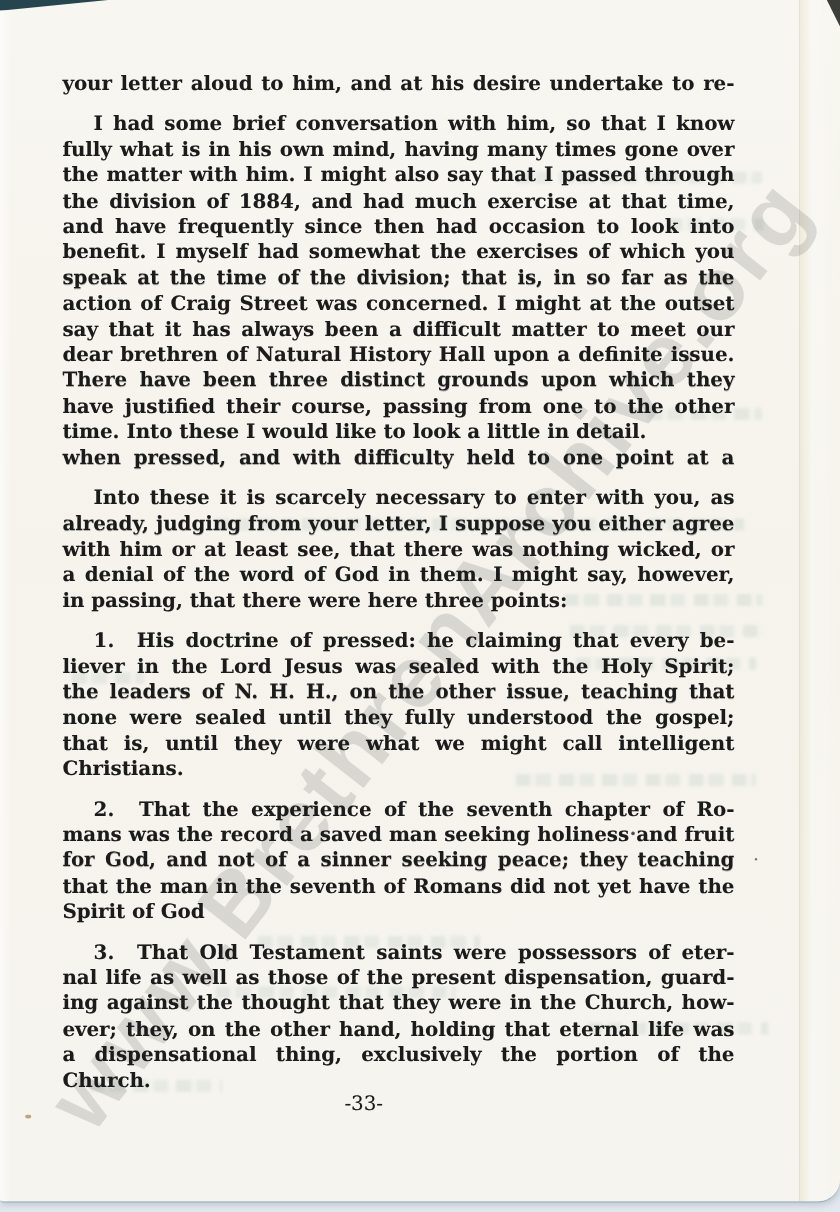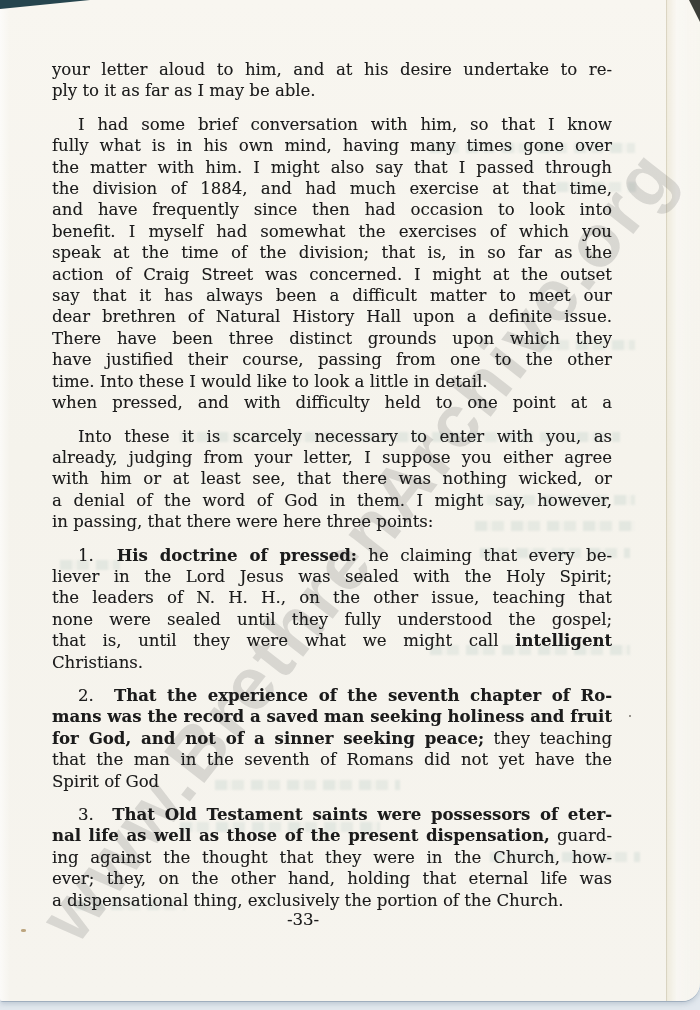--- a/index.html
+++ b/index.html
@@ -50,21 +50,21 @@
     font-size:16.5px;line-height:21.4px;color:#1b1b1b;
     text-shadow:.2px .2px 0 rgba(25,25,25,.32);
   }
   .para{margin:0;}
   .para.body{margin-top:8px;}
   .para.numbered{margin-top:5px;}
   .line{text-align:justify;text-align-last:justify;}
   .line.last{text-align-last:left;}
   .para.indent .line.first{text-indent:26px;margin-top:12px;}
   .b{font-weight:700;}
-  .r{font-weight:400;}
+  .r{font-weight:700;}
   .heading{margin:13px 0 0 130px;white-space:nowrap;}
   .h-prefix{margin-right:15px;}
   .h-title{font-weight:700;}
   #paras-bottom > .para:first-child{margin-top:8px;}
   .pagenum{margin:-2px 0 0 235px;font-weight:400;}
   .speck{position:absolute;border-radius:50%;z-index:3;}
 </style>
 </head>
 <body>
 
@@ -83,21 +83,20 @@
   <div class="bleed" style="left:180px;top:822px;width:200px;"></div>
   <div class="bleed" style="left:490px;top:852px;width:150px;"></div>
   <div class="bleed" style="left:75px;top:900px;width:110px;"></div>
 
   <div class="watermark">www.BrethrenArchive.org</div>
 
   <div class="text-column">
     <div id="paras-top">
         <div class="para continuation">
           <div class="line first"><span class="r">your letter aloud to him, and at his desire undertake to re-</span></div>
-          <div class="line last"><span class="r">ply to it as far as I may be able.</span></div>
         </div>
         <div class="para body indent">
           <div class="line first"><span class="r">I had some brief conversation with him, so that I know</span></div>
           <div class="line"><span class="r">fully what is in his own mind, having many times gone over</span></div>
           <div class="line"><span class="r">the matter with him. I might also say that I passed through</span></div>
           <div class="line"><span class="r">the division of 1884, and had much exercise at that time,</span></div>
           <div class="line"><span class="r">and have frequently since then had occasion to look into</span></div>
           <div class="line"><span class="r">benefit. I myself had somewhat the exercises of which you</span></div>
           <div class="line"><span class="r">speak at the time of the division; that is, in so far as the</span></div>
           <div class="line"><span class="r">action of Craig Street was concerned. I might at the outset</span></div>

